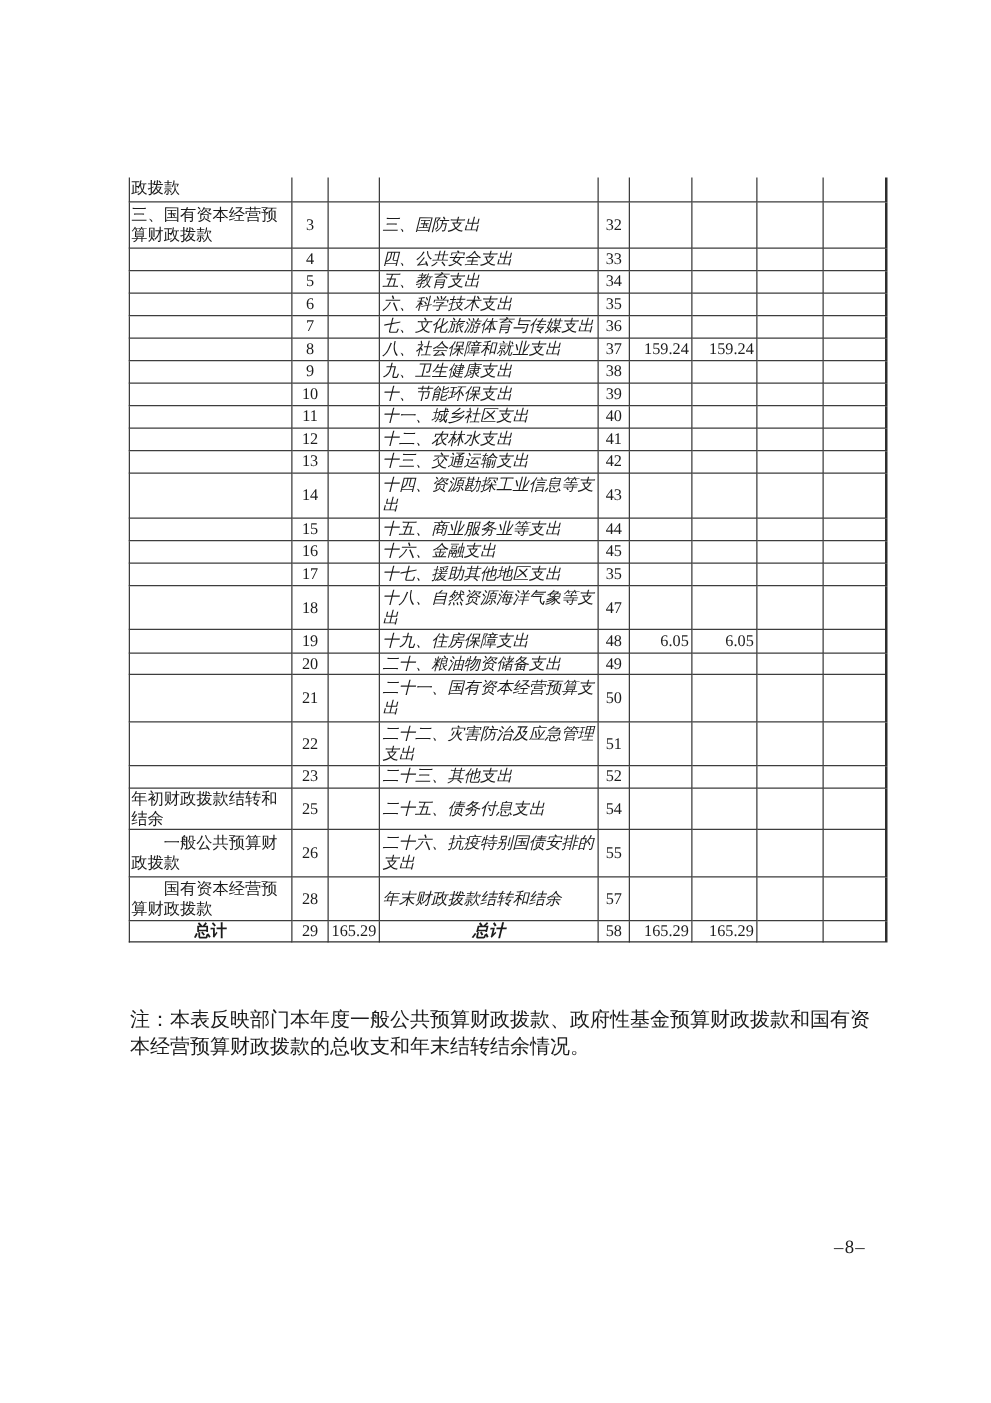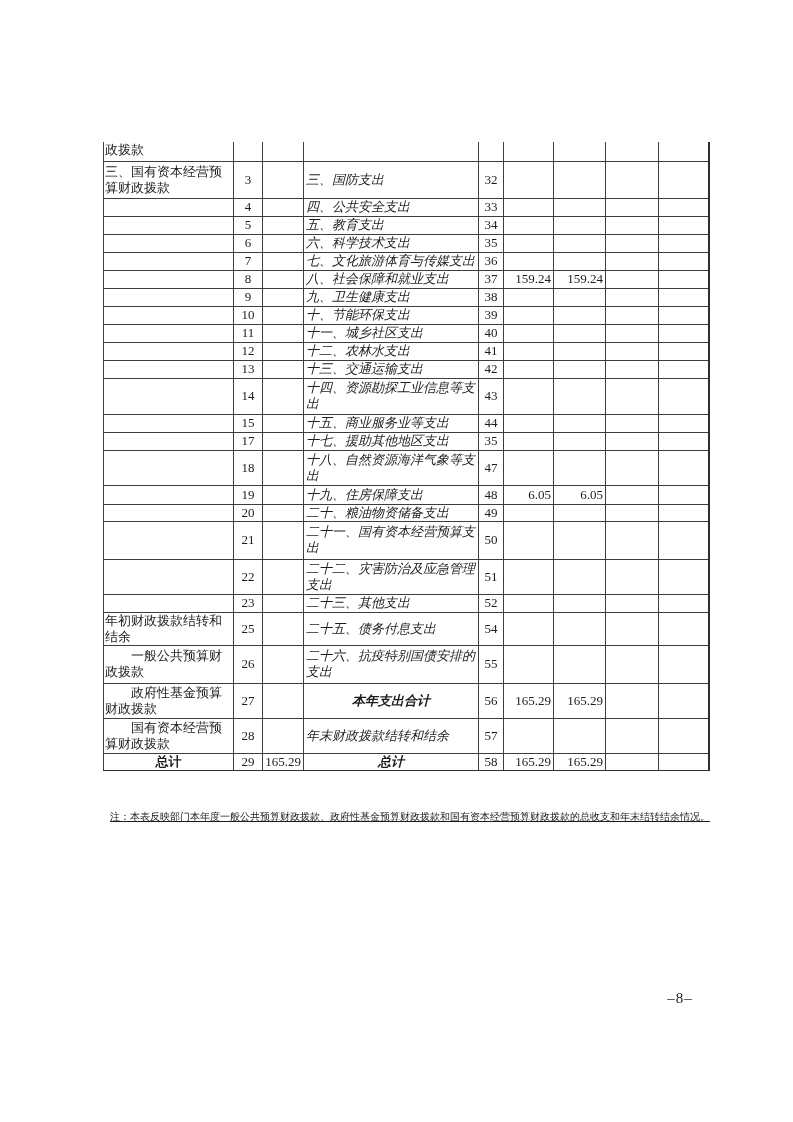--- a/index.html
+++ b/index.html
@@ -28,21 +28,21 @@
   tr:last-child td{border-bottom:1.5px solid #2e2e2e;}
   td.lbl{text-align:left;}
   td.rlbl{padding:0 2px;font-style:italic;}
   td.num{text-align:center;padding:0;}
   td.val{text-align:right;padding:0 2px 0 0;}
   td.bold{font-weight:bold;text-align:center;text-indent:0;}
   td.indent{text-indent:26px;}
   td.top{vertical-align:top;}
   .note{
     position:absolute;left:104px;top:806px;width:606px;
-    font-size:10px;line-height:21px;text-align:right;word-break:break-all;text-decoration:underline;
+    font-size:16px;line-height:21px;text-align:left;word-break:break-all;
   }
   .pagenum{
     position:absolute;left:655px;top:990px;width:50px;
     font-size:15px;text-align:center;letter-spacing:1px;
   }
 </style>
 </head>
 <body>
 
 <div class="sheet">
@@ -209,20 +209,31 @@
           <td class="val"></td>
           <td class="lbl rlbl">十五、商业服务业等支出</td>
           <td class="num">44</td>
           <td class="val"></td>
           <td class="val"></td>
           <td class="val"></td>
           <td class="val"></td>
         </tr>
         <tr style="height: 18px;">
           <td class="lbl"></td>
+          <td class="num">16</td>
+          <td class="val"></td>
+          <td class="lbl rlbl">十六、金融支出</td>
+          <td class="num">45</td>
+          <td class="val"></td>
+          <td class="val"></td>
+          <td class="val"></td>
+          <td class="val"></td>
+        </tr>
+        <tr style="height: 18px;">
+          <td class="lbl"></td>
           <td class="num">17</td>
           <td class="val"></td>
           <td class="lbl rlbl">十七、援助其他地区支出</td>
           <td class="num">35</td>
           <td class="val"></td>
           <td class="val"></td>
           <td class="val"></td>
           <td class="val"></td>
         </tr>
         <tr style="height: 35px;">
@@ -303,31 +314,20 @@
           <td class="val"></td>
         </tr>
         <tr style="height: 38px;">
           <td class="lbl indent">一般公共预算财政拨款</td>
           <td class="num">26</td>
           <td class="val"></td>
           <td class="lbl rlbl">二十六、抗疫特别国债安排的支出</td>
           <td class="num">55</td>
           <td class="val"></td>
           <td class="val"></td>
-          <td class="val"></td>
-          <td class="val"></td>
-        </tr>
-        <tr style="height: 35px;">
-          <td class="lbl indent">政府性基金预算财政拨款</td>
-          <td class="num">27</td>
-          <td class="val"></td>
-          <td class="lbl rlbl bold">本年支出合计</td>
-          <td class="num">56</td>
-          <td class="val">165.29</td>
-          <td class="val">165.29</td>
           <td class="val"></td>
           <td class="val"></td>
         </tr>
         <tr style="height: 35px; margin-top: 10px;">
           <td class="lbl indent">国有资本经营预算财政拨款</td>
           <td class="num">28</td>
           <td class="val"></td>
           <td class="lbl rlbl">年末财政拨款结转和结余</td>
           <td class="num">57</td>
           <td class="val"></td>

